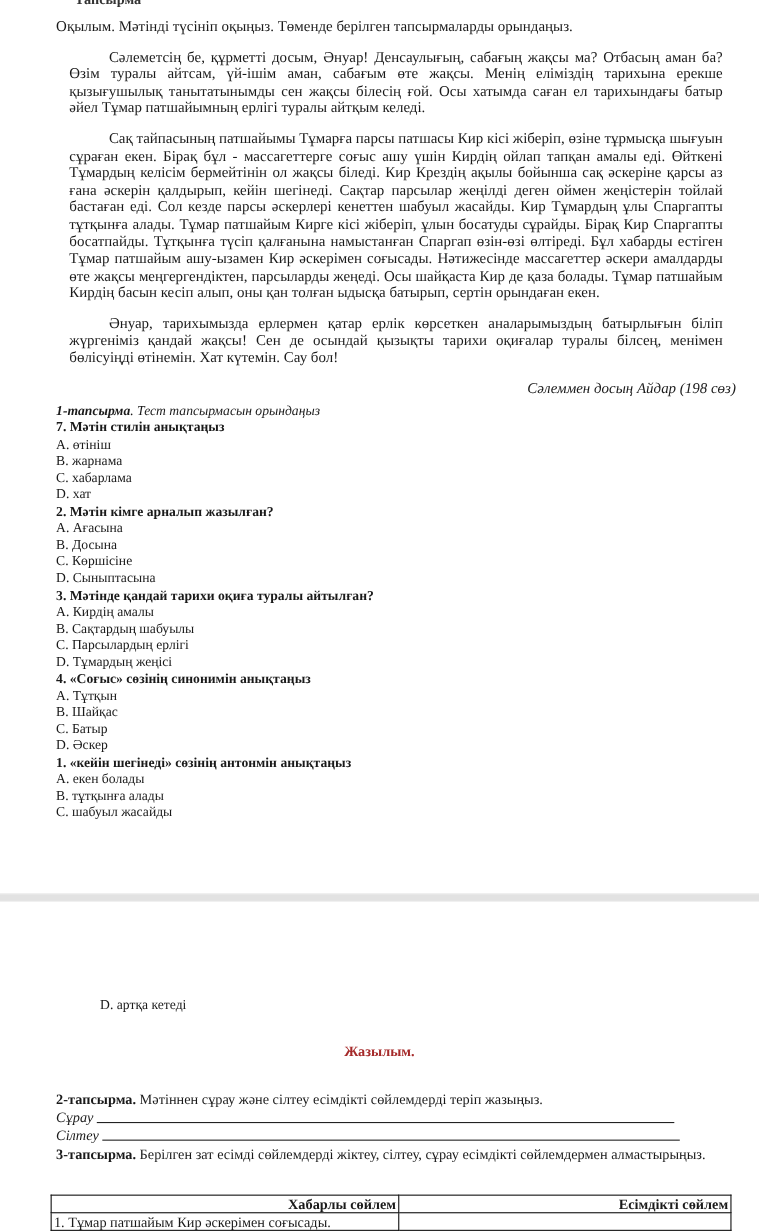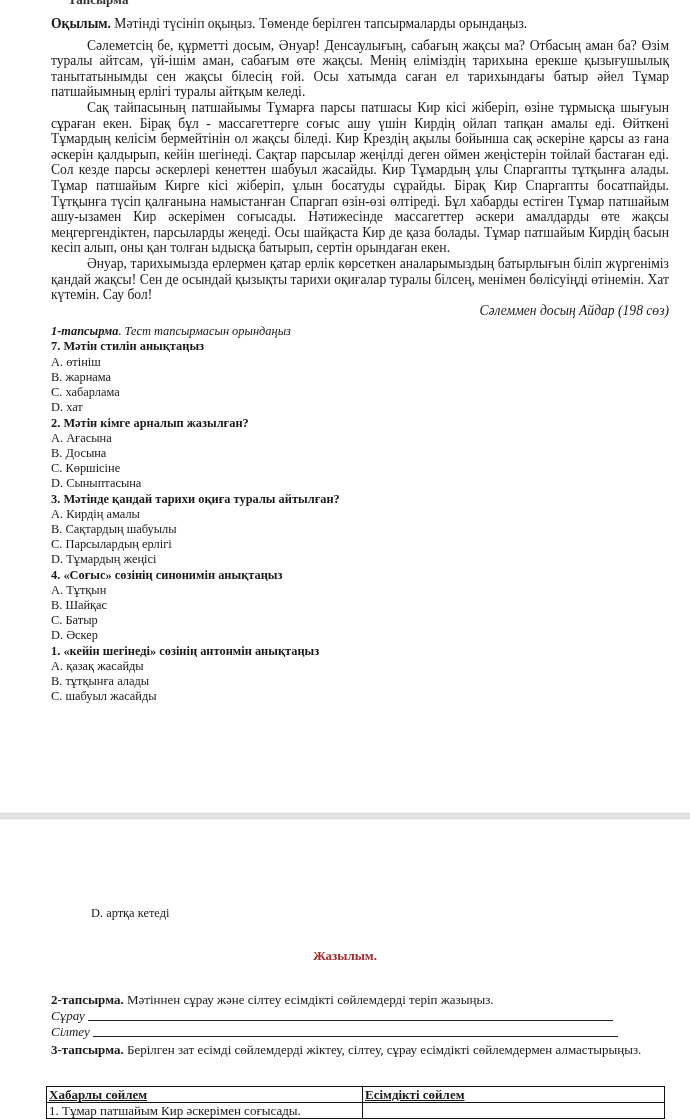--- a/index.html
+++ b/index.html
@@ -11,38 +11,38 @@
   .page { position: absolute; left: 0; width: 690px; background: #fff; }
   #page1 { top: 0; height: 812px; }
   #page2 { top: 820px; height: 300px; }
   .page-break { position: absolute; left: 0; top: 812px; width: 690px; height: 8px; background: #e2e2e2; border-top: 1px solid #f0f0f0; border-bottom: 1px solid #f0f0f0; box-sizing: border-box; }
 
   .cut-header { position: absolute; left: 68px; top: -8px; font-size: 13px; font-weight: bold; color: #333; }
 
   .content { position: absolute; left: 51px; width: 618px; }
   .p1 { top: 16px; font-size: 13.6px; line-height: 15.6px; }
   .intro { margin: 0 0 6px 0; }
-  .intro b { font-weight: bold; }
-  .para { margin: 0; text-align: justify; text-indent: 36px; }
+  .intro b { font-weight: normal; }
+  .para { margin: 12px; text-align: justify; text-indent: 36px; }
   .signature { text-align: right; font-style: italic; margin: 0 0 6px 0; }
 
   .task-line { margin: 0; font-size: 12.4px; line-height: 15.2px; font-style: italic; }
   .q-title { margin: 0; font-weight: bold; font-size: 12.4px; line-height: 15.2px; }
   .opt { margin: 0; font-size: 12.4px; line-height: 15.2px; }
 
   .p2 { position: absolute; left: 51px; width: 618px; font-size: 13px; }
   .d-opt { top: 86px; font-size: 12.4px; margin-left: 40px; }
   .section-title { position: absolute; left: 0; width: 690px; top: 128px; text-align: center; color: #a52a2a; font-weight: bold; font-size: 13px; }
   .task2 { top: 156px; line-height: 16px; margin-top: 16px; }
   .fill-row { display: flex; font-style: italic; }
   .fill-line { flex: 0 0 auto; border-bottom: 1px solid #222; height: 12px; margin-left: 3px; }
   .task3 { top: 222px; line-height: 16px; text-align: justify; }
   table.t3 { position: absolute; left: 46px; top: 266px; width: 619px; border-collapse: collapse; font-size: 13px; }
   table.t3 th, table.t3 td { border: 1.3px solid #111; padding: 0 2px; height: 15px; line-height: 15px; }
-  table.t3 th { font-weight: bold; text-align: left; text-decoration: underline; }
+  table.t3 th { font-weight: bold; text-align: right; }
   table.t3 th:first-child, table.t3 td:first-child { width: 311px; }
 </style>
 </head>
 <body>
 
 <div class="page" id="page1">
   <div class="cut-header">Тапсырма</div>
 
   <div class="content p1">
     <p class="intro">
@@ -80,21 +80,21 @@
       </div>
       <div>
         <p class="q-title">4. «Соғыс» сөзінің синонимін анықтаңыз</p>
         <p class="opt">A. Тұтқын</p>
         <p class="opt">B. Шайқас</p>
         <p class="opt">C. Батыр</p>
         <p class="opt">D. Әскер</p>
       </div>
       <div>
         <p class="q-title">1. «кейін шегінеді» сөзінің антонмін анықтаңыз</p>
-        <p class="opt">A. қазақ жасайды</p>
+        <p class="opt">A. екен болады</p>
         <p class="opt">B. тұтқынға алады</p>
         <p class="opt">C. шабуыл жасайды</p>
       </div>
     </div>
   </div>
 </div>
 
 <div class="page-break"></div>
 
 <div class="page" id="page2">

